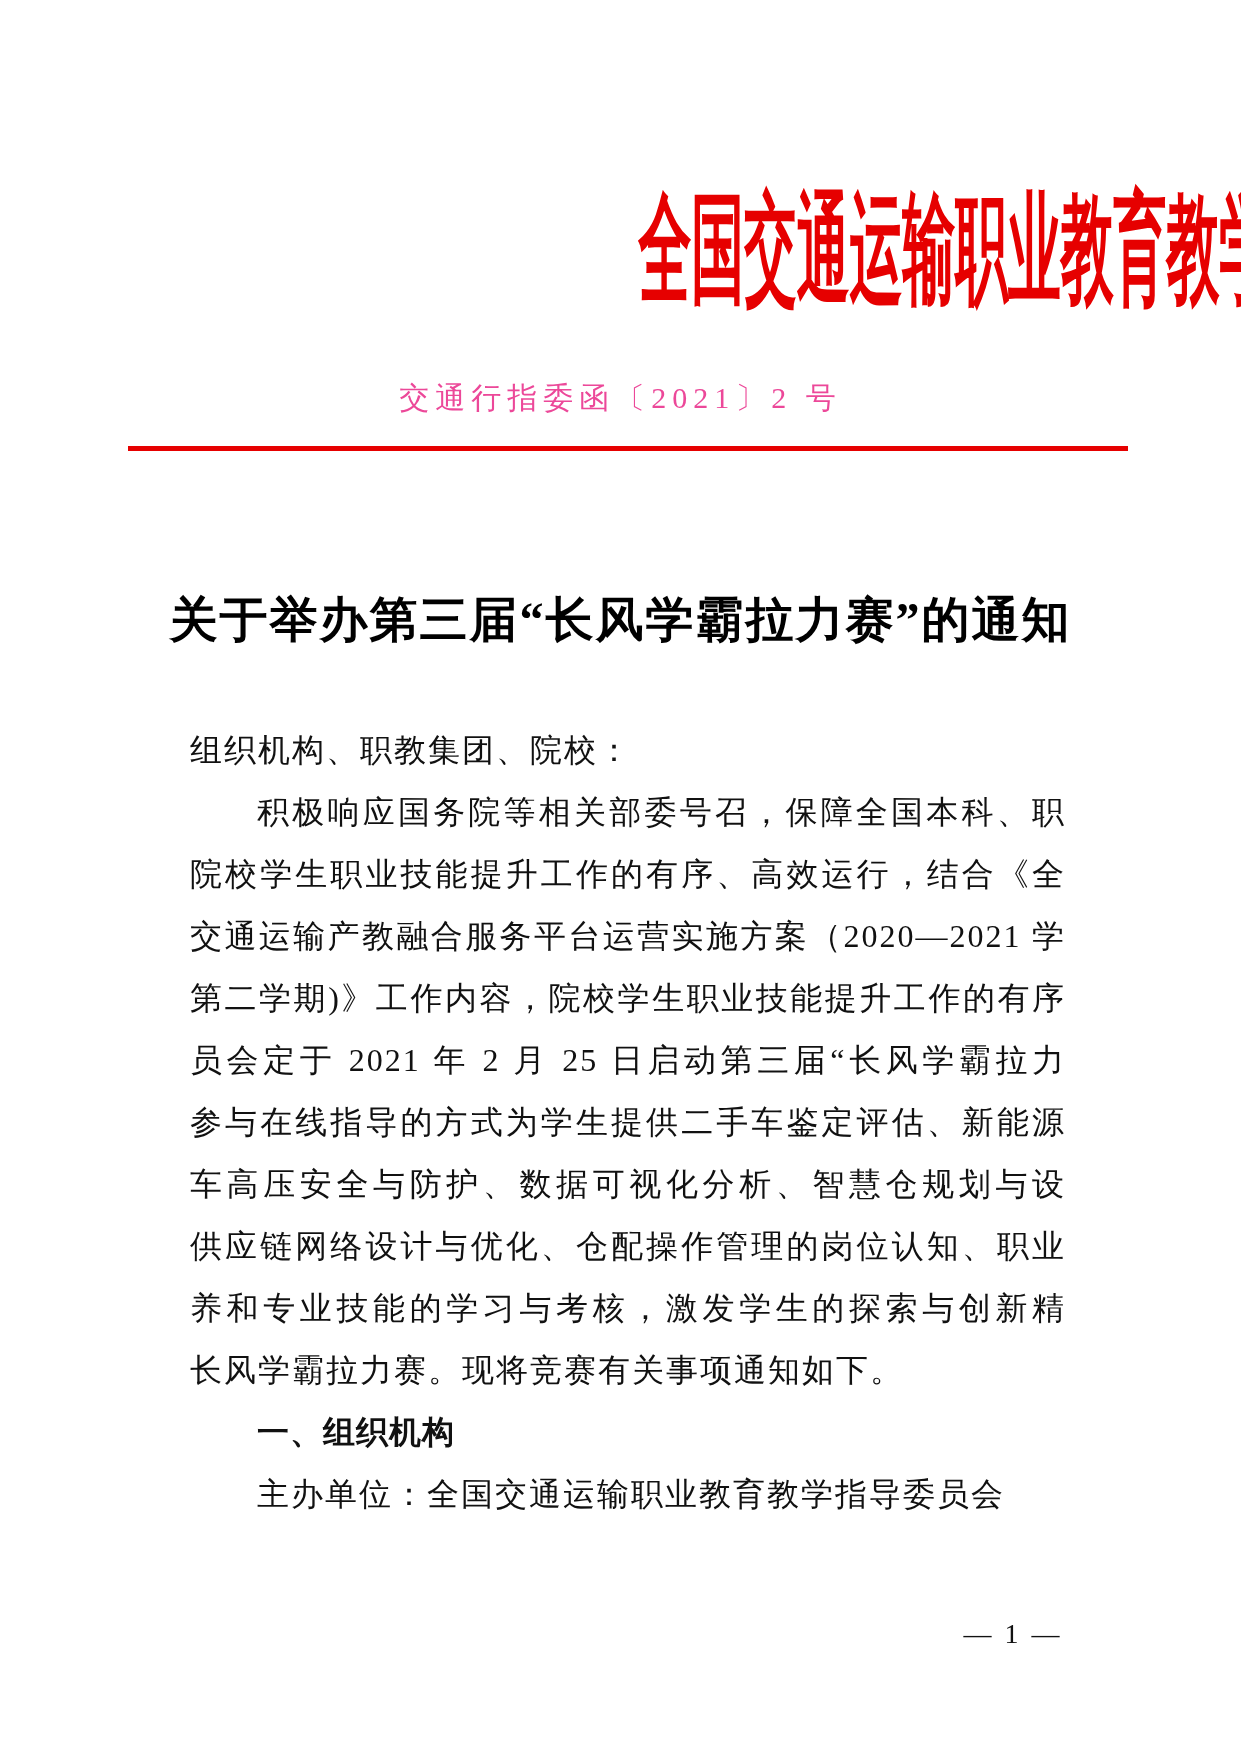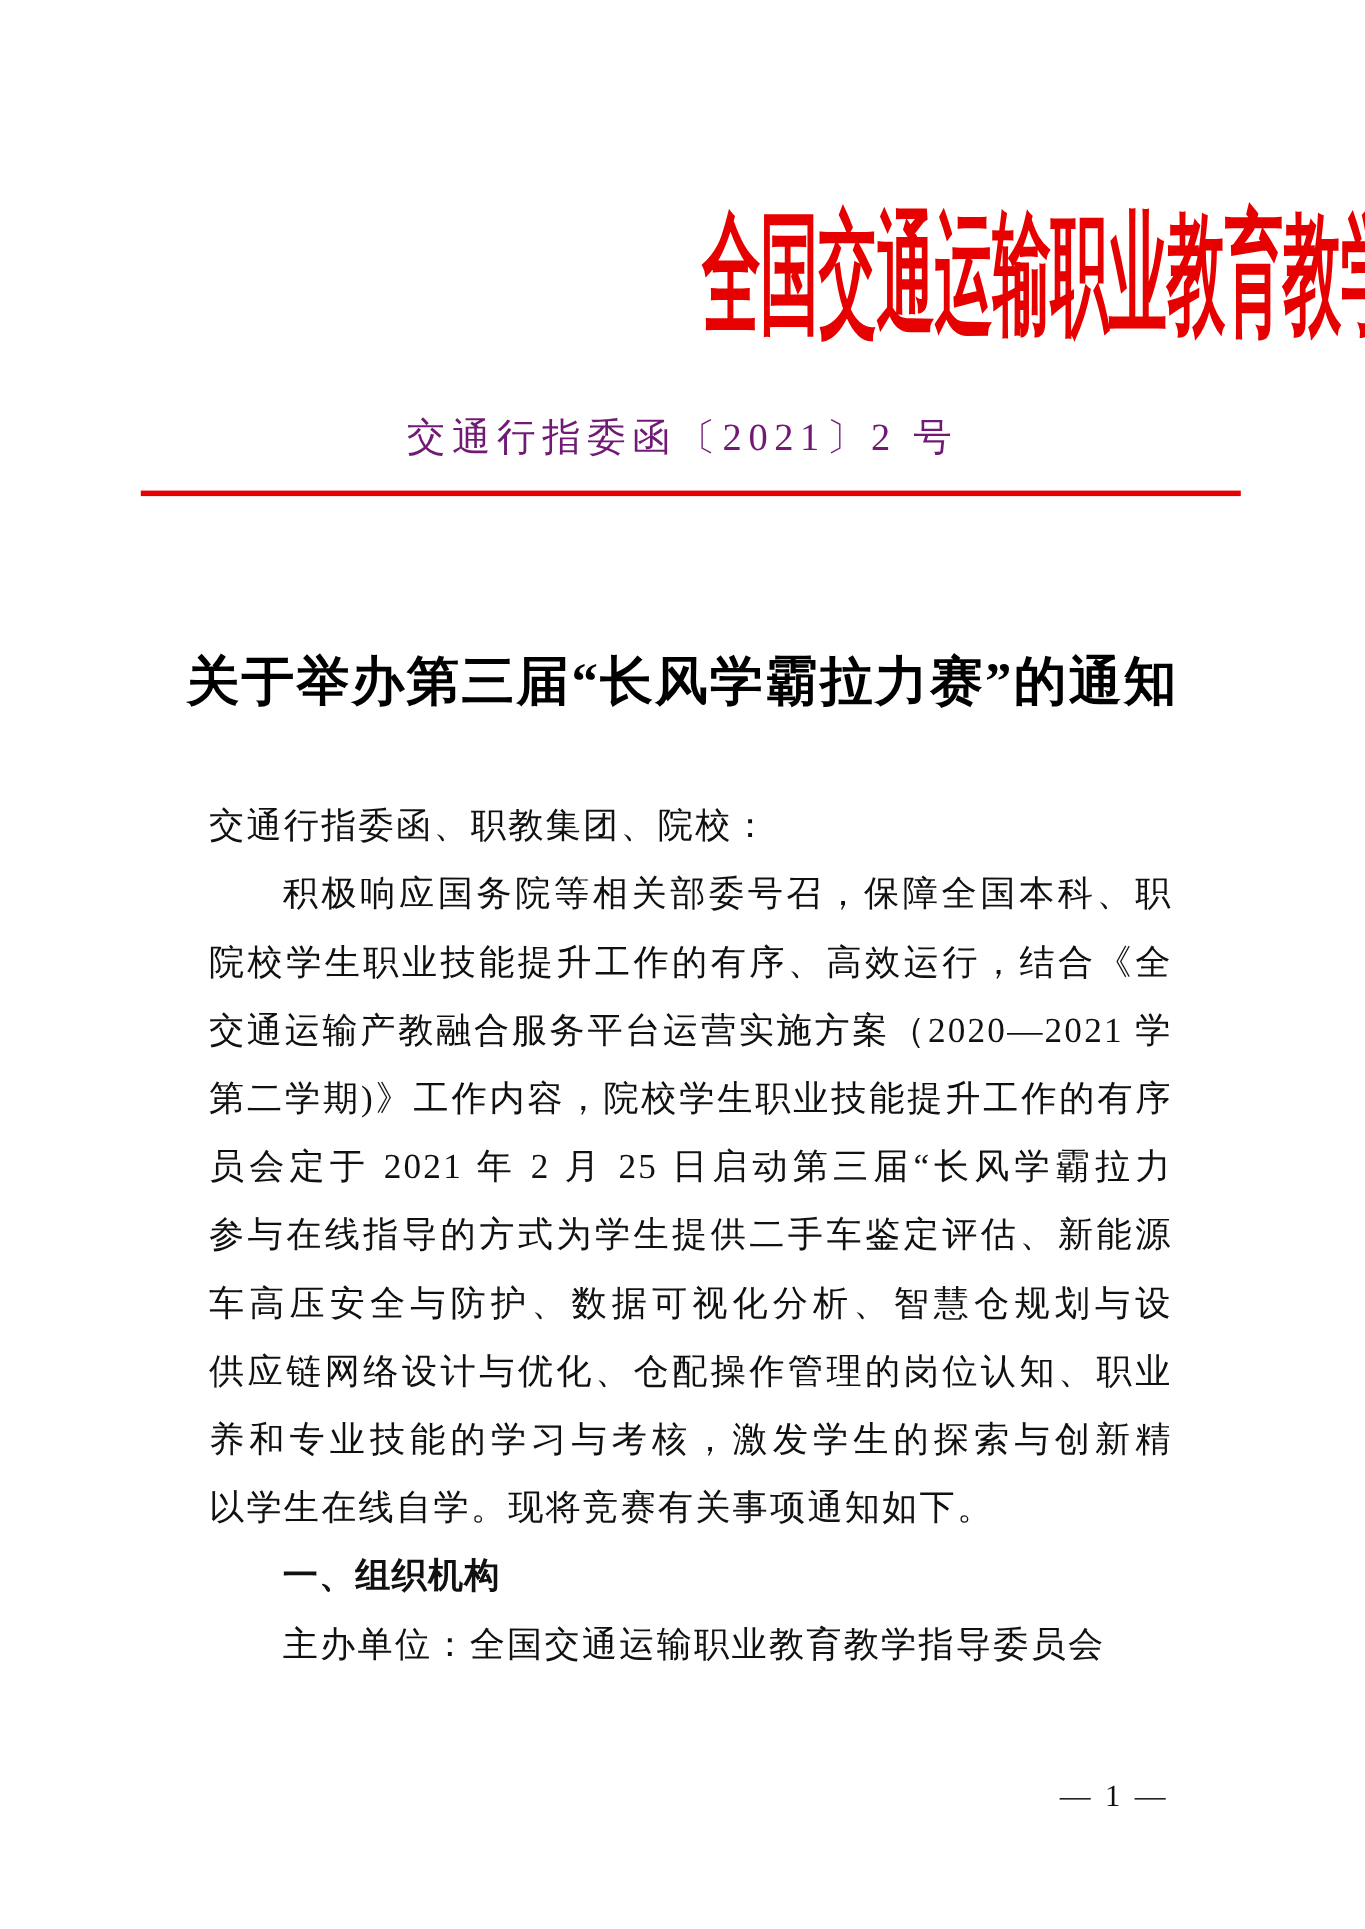--- a/index.html
+++ b/index.html
@@ -33,24 +33,24 @@
     transform: scaleX(0.44);
     transform-origin: center;
     letter-spacing: 0px;
   }
   .doc-number {
     position: absolute;
     top: 378px;
     left: 0;
     width: 100%;
     text-align: center;
-    font-size: 35px;
+    font-size: 30px;
     line-height: 40px;
     letter-spacing: 6px;
-    color: #701a75;
+    color: #ec4899;
   }
   .red-rule {
     position: absolute;
     top: 446px;
     left: 128px;
     width: 1000px;
     height: 5px;
     background: #e60000;
   }
   .notice-title {
@@ -113,30 +113,30 @@
     <span class="red-head-text">全国交通运输职业教育教学指导委员会文件</span>
   </div>
 
   <div class="doc-number">交通行指委函〔2021〕2 号</div>
 
   <div class="red-rule"></div>
 
   <div class="notice-title">关于举办第三届“长风学霸拉力赛”的通知</div>
 
   <div class="document-body">
-      <div class="line">交通行指委函、职教集团、院校：</div>
+      <div class="line">组织机构、职教集团、院校：</div>
       <div class="line indent fill">积极响应国务院等相关部委号召，保障全国本科、职业</div>
       <div class="line fill">院校学生职业技能提升工作的有序、高效运行，结合《全国</div>
       <div class="line fill">交通运输产教融合服务平台运营实施方案（2020—2021 学年</div>
       <div class="line fill">第二学期)》工作内容，院校学生职业技能提升工作的有序</div>
       <div class="line fill">员会定于 2021 年 2 月 25 日启动第三届“长风学霸拉力赛”。</div>
       <div class="line fill">参与在线指导的方式为学生提供二手车鉴定评估、新能源汽</div>
       <div class="line fill">车高压安全与防护、数据可视化分析、智慧仓规划与设计、</div>
       <div class="line fill">供应链网络设计与优化、仓配操作管理的岗位认知、职业素</div>
       <div class="line fill">养和专业技能的学习与考核，激发学生的探索与创新精神，</div>
-      <div class="line">以学生在线自学。现将竞赛有关事项通知如下。</div>
+      <div class="line">长风学霸拉力赛。现将竞赛有关事项通知如下。</div>
       <div class="line indent heading">一、组织机构</div>
       <div class="line indent">主办单位：全国交通运输职业教育教学指导委员会</div>
     </div>
 
   <div class="page-number">— 1 —</div>
 
 </div>
 
 </body></html>

